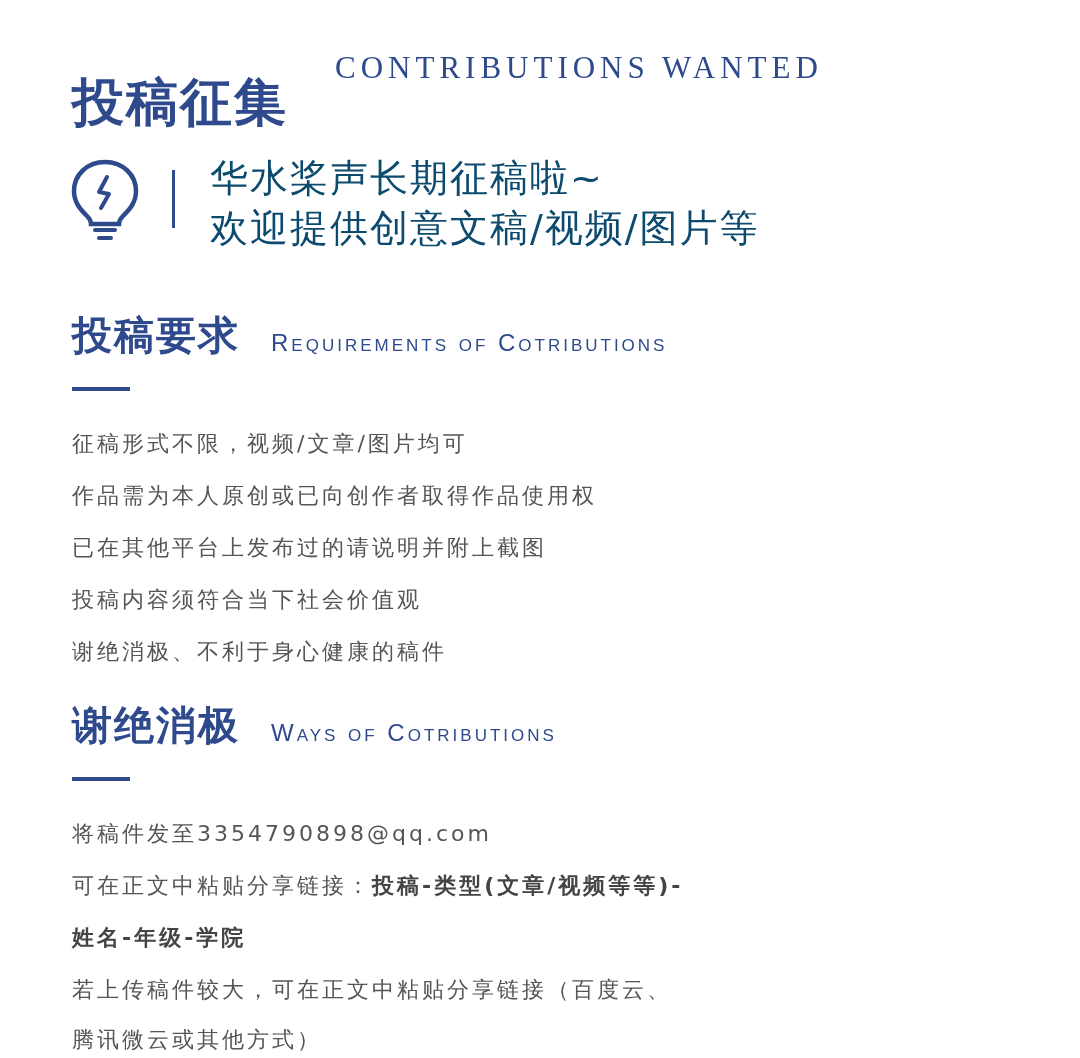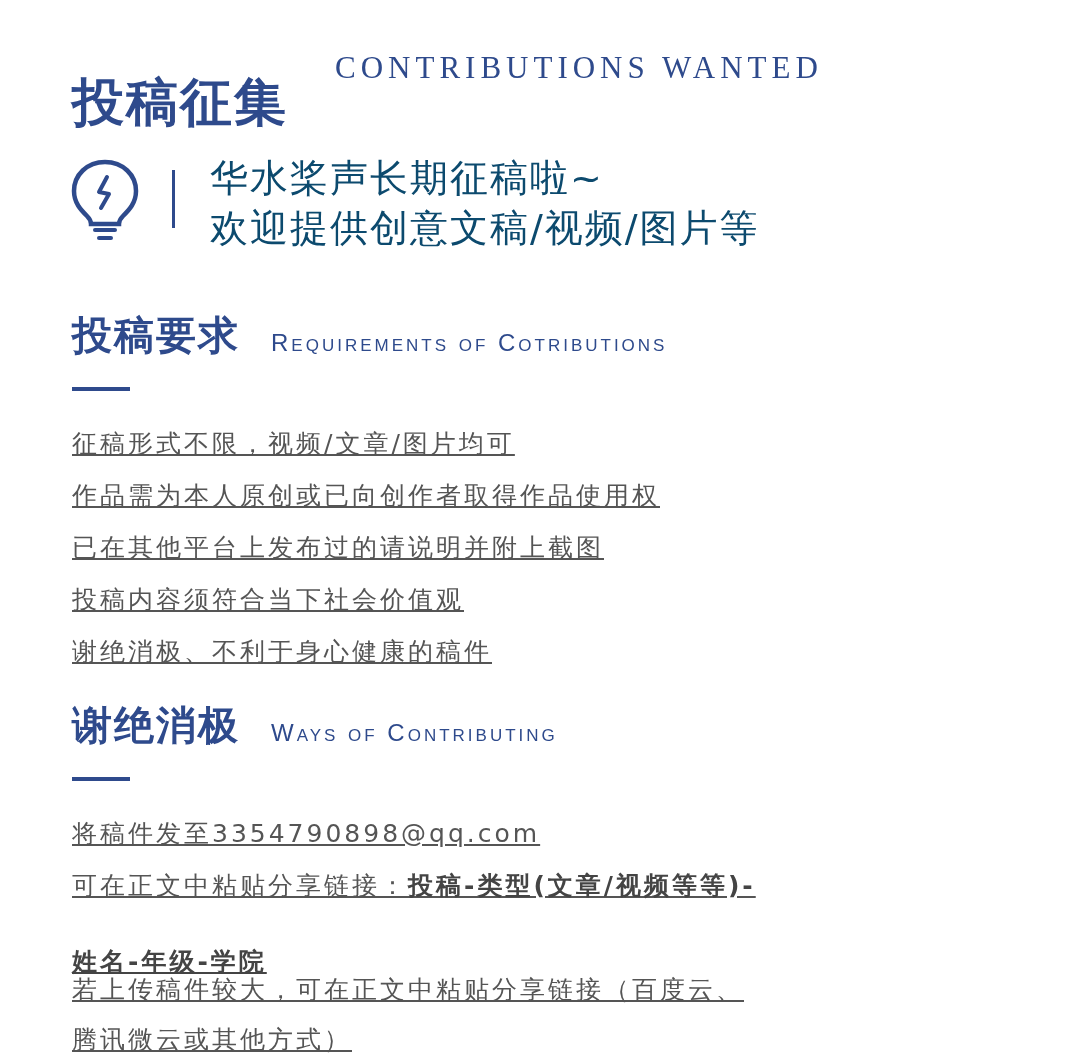--- a/index.html
+++ b/index.html
@@ -5,22 +5,22 @@
     html, body { margin:0; padding:0; background:#ffffff; }
     body { width:1080px; height:1058px; position:relative; overflow:hidden; }
     .title-zh { position:absolute; left:72px; top:30px; font-family:"DejaVu Serif", serif; font-weight:bold; font-size:52px; letter-spacing:2px; color:#2e4a8c; line-height:64px;margin-top:40px; }
     .title-en { position:absolute; left:335px; top:48px; font-family:"Liberation Serif", serif; font-size:31px; letter-spacing:5px; color:#2e4a8c; line-height:40px; }
     .bulb { position:absolute; left:70px; top:158px; width:70px; height:86px; }
     .vline { position:absolute; left:172px; top:170px; width:3px; height:58px; background:#2e4a8c; }
     .intro { position:absolute; left:210px; font-family:"DejaVu Sans", sans-serif; font-size:38px; color:#0c4a6e; letter-spacing:2px; line-height:40px; }
     .sec-zh { position:absolute; left:72px; font-family:"DejaVu Sans", sans-serif; font-weight:bold; font-size:40px; color:#2e4a8c; letter-spacing:2px; line-height:50px; }
     .sec-en { position:absolute; font-family:"Liberation Sans", sans-serif; font-variant:small-caps; font-size:24px; color:#2e4a8c; letter-spacing:3px; line-height:30px; }
     .rule { position:absolute; left:72px; width:58px; height:4px; background:#2e4a8c; }
-    .body-line { position:absolute; left:72px; font-family:"DejaVu Sans", sans-serif; font-size:25px; color:#555555; letter-spacing:3px; line-height:40px; white-space:nowrap;text-decoration:underline; }
-    .bold { font-weight:bold; color:#444444;margin-top:24px; }
+    .body-line { position:absolute; left:72px; font-family:"DejaVu Sans", sans-serif; font-size:22px; color:#555555; letter-spacing:3px; line-height:40px; white-space:nowrap; }
+    .bold { font-weight:bold; color:#444444; }
   </style>
 </head>
 <body>
 
 <div class="title-zh">投稿征集</div>
 <div class="title-en">CONTRIBUTIONS WANTED</div>
 
 <svg class="bulb" viewBox="0 0 70 86">
   <path d="M35 4 C17 4 4 17 4 33 C4 45 11 52 17 58 C20 61 21 63 21 66 L49 66 C49 63 50 61 53 58 C59 52 66 45 66 33 C66 17 53 4 35 4 Z" fill="none" stroke="#2e4a8c" stroke-width="4.5"></path>
   <path d="M37 19 L29 34 L39 36 L31 50" fill="none" stroke="#2e4a8c" stroke-width="4" stroke-linecap="round" stroke-linejoin="round"></path>
@@ -35,21 +35,21 @@
 <div class="sec-en" style="left:271px; top:328px;">Requirements of Cotributions</div>
 <div class="rule" style="top:387px;"></div>
 
 <div class="body-line" style="top:424px;">征稿形式不限，视频/文章/图片均可</div>
 <div class="body-line" style="top:476px;">作品需为本人原创或已向创作者取得作品使用权</div>
 <div class="body-line" style="top:528px;">已在其他平台上发布过的请说明并附上截图</div>
 <div class="body-line" style="top:580px;">投稿内容须符合当下社会价值观</div>
 <div class="body-line" style="top:632px;">谢绝消极、不利于身心健康的稿件</div>
 
 <div class="sec-zh" style="top:700px;">谢绝消极</div>
-<div class="sec-en" style="left:271px; top:718px;">Ways of Contributing</div>
+<div class="sec-en" style="left:271px; top:718px;">Ways of Cotributions</div>
 <div class="rule" style="top:777px;"></div>
 
 <div class="body-line" style="top:814px;">将稿件发至3354790898@qq.com</div>
 <div class="body-line" style="top:866px;">
   <span>可在正文中粘贴分享链接：</span><span class="bold">投稿-类型(文章/视频等等)-</span>
 </div>
 <div class="body-line bold" style="top:918px;">姓名-年级-学院</div>
 <div class="body-line" style="top:970px;">若上传稿件较大，可在正文中粘贴分享链接（百度云、</div>
 <div class="body-line" style="top:1020px;">腾讯微云或其他方式）</div>
 

